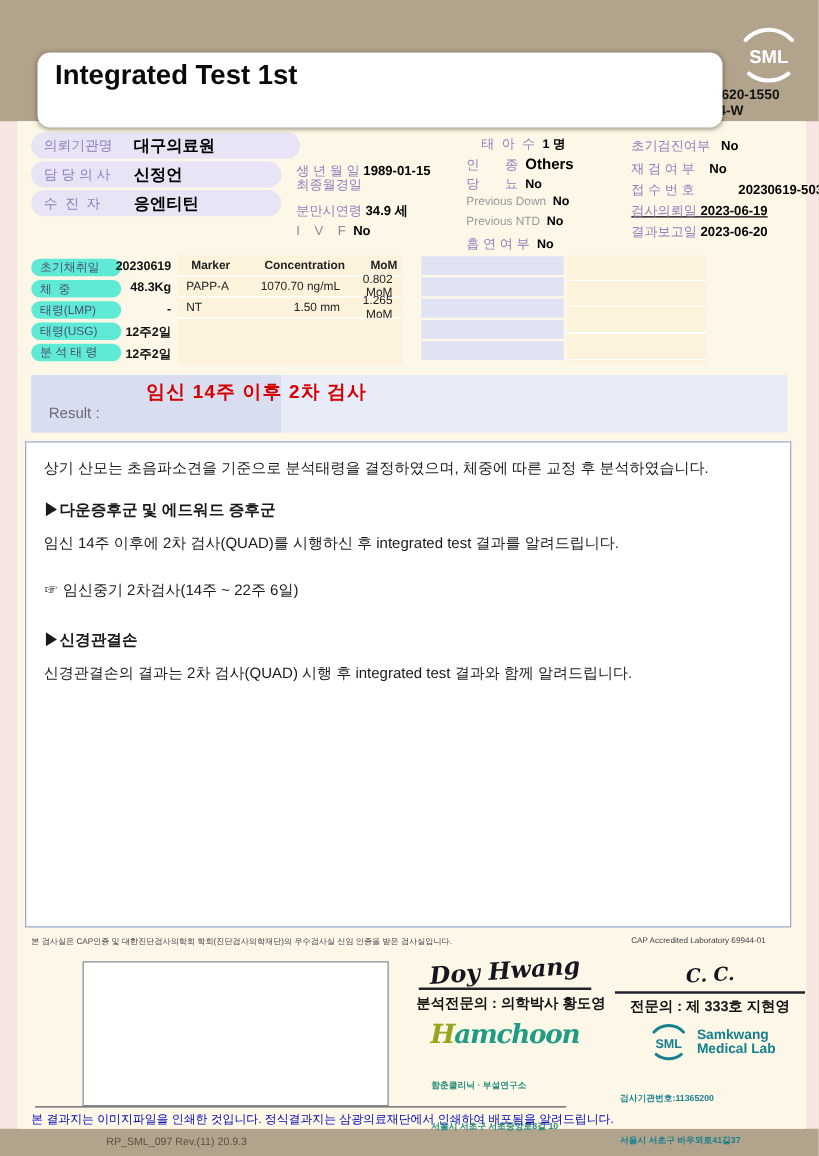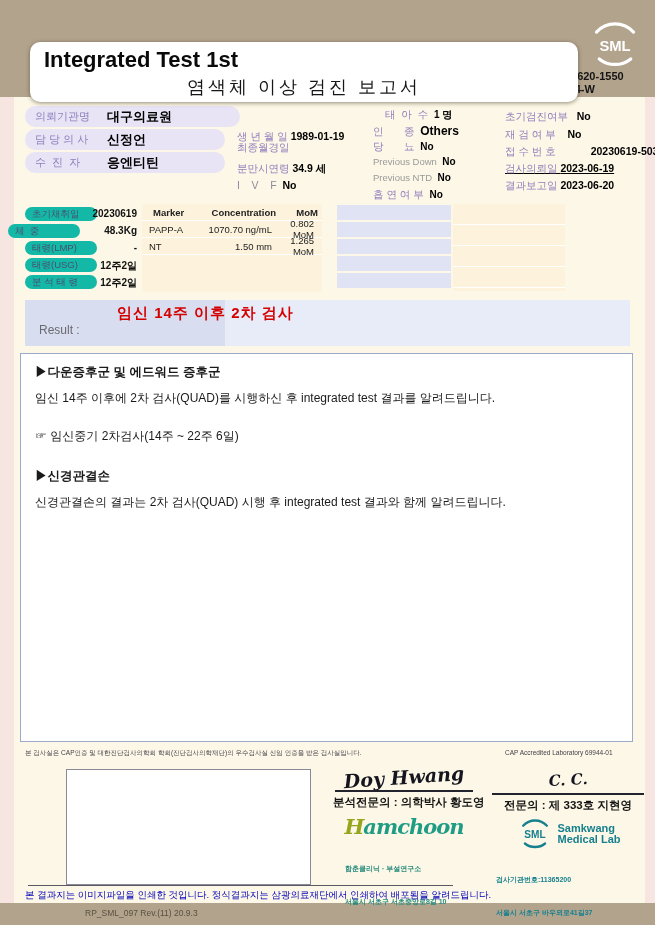--- a/index.html
+++ b/index.html
@@ -18,21 +18,21 @@
   .repno { font-size:11px; font-weight:bold; color:#141414; text-align:center; line-height:13px; }
   
   .pill { background:#e8e4f6; border-radius:11px; height:21px; display:flex; align-items:center; padding:0 10px; }
   .plbl { font-size:11px; color:#8f80bd; white-space:pre; width:72px; flex:none; }
   .pval { font-size:13px; font-weight:bold; color:#000; white-space:pre; }
   .frow { display:flex; align-items:baseline; }
   .flbl { font-size:10.5px; color:#8f80bd; white-space:pre; flex:none; }
   .flbl.gray { color:#9a9a9a; font-size:9.5px; }
   .fval { font-size:10.5px; font-weight:bold; color:#000; white-space:pre; }
   
-  .scell { background:#14b8a6; border-radius:8px; height:14px; display:flex; align-items:center; padding:0 7px; font-size:9.5px; color:#4a5070; white-space:pre; }
+  .scell { background:#5eead4; border-radius:8px; height:14px; display:flex; align-items:center; padding:0 7px; font-size:9.5px; color:#4a5070; white-space:pre; }
   .sval { font-size:10px; font-weight:bold; color:#111; text-align:right; white-space:pre; }
   .mtable { background:#fdf3dc; }
   .mrow { display:flex; height:17px; align-items:center; border-bottom:1px solid #fff; font-size:9.5px; color:#222; }
   .mrow .c1 { width:46px; padding-left:7px; }
   .mrow .c2 { width:84px; text-align:right; }
   .mrow .c3 { width:42px; text-align:right; padding-right:0; }
   .mrow.hdr { font-weight:bold;justify-content:center; }
   .lavbox { background:#dfe3f4; }
   .peach { background:#fdf3dc; }
   
@@ -71,21 +71,20 @@
   <div class="abs" style="top:20px;right:12px;width:56px;height:50px;">
     <svg width="56" height="50" viewBox="0 0 60 54">
       <path d="M10 13 A 27 27 0 0 1 50 13" stroke="#ffffff" fill="none" stroke-width="3.5" stroke-linecap="round"></path>
       <text x="30" y="33" fill="#ffffff" font-size="16" font-weight="bold" text-anchor="middle" font-family="Liberation Sans, sans-serif">SML</text>
       <path d="M13 42 A 27 27 0 0 0 47 42" stroke="#ffffff" fill="none" stroke-width="3.5" stroke-linecap="round"></path>
     </svg>
   </div>
 
   <div class="abs titlebox" style="left:30px;top:42px;width:548px;height:60px;">
     <div class="abs title-en" style="left:14px;top:5px;">Integrated Test 1st</div>
-    <div class="abs title-ko" style="left:0;right:0;top:33px;">염색체 이상 검진 보고서</div>
   </div>
 
   <div class="abs repno" style="right:8px;top:70px;width:155px;">
     <div>3039 -20230620-1550</div>
     <div>220004-W</div>
   </div>
 
   <div class="abs pill" style="left:25px;top:106px;width:215px;">
     <span class="plbl">의뢰기관명</span>
     <span class="pval">대구의료원</span>
@@ -94,21 +93,21 @@
     <span class="plbl">수  진  자</span>
     <span class="pval">응엔티틴</span>
   </div>
   <div class="abs pill" style="left:25px;top:129px;width:200px;">
     <span class="plbl">담 당 의 사</span>
     <span class="pval">신정언</span>
   </div>
 
   <div class="abs frow" style="left:237px;top:130px;">
     <span class="flbl">생 년 월 일 </span>
-    <span class="fval">1989-01-19</span>
+    <span class="fval">1989-01-15</span>
   </div>
   <div class="abs frow" style="left:237px;top:141px;text-align:right;">
     <span class="flbl">최종월경일</span>
     <span class="fval"></span>
   </div>
   <div class="abs frow" style="left:237px;top:162px;">
     <span class="flbl">분만시연령 </span>
     <span class="fval">34.9 세</span>
   </div>
   <div class="abs frow" style="left:237px;top:179px;">
@@ -157,21 +156,21 @@
     <span class="flbl">검사의뢰일 </span>
     <span class="fval">2023-06-19</span>
   </div>
   <div class="abs frow" style="left:505px;top:179px;">
     <span class="flbl">결과보고일 </span>
     <span class="fval">2023-06-20</span>
   </div>
 
   <div class="abs scell" style="left:25px;top:207px;width:72px;">초기채취일</div>
   <div class="abs sval" style="left:87px;top:208px;width:50px;">20230619</div>
-  <div class="abs scell" style="left:8px;top:224px;width:72px;">체  중</div>
+  <div class="abs scell" style="left:25px;top:224px;width:72px;">체  중</div>
   <div class="abs sval" style="left:87px;top:225px;width:50px;">48.3Kg</div>
   <div class="abs scell" style="left:25px;top:241px;width:72px;">태령(LMP)</div>
   <div class="abs sval" style="left:87px;top:242px;width:50px;">-</div>
   <div class="abs scell" style="left:25px;top:258px;width:72px;">태령(USG)</div>
   <div class="abs sval" style="left:87px;top:259px;width:50px;">12주2일</div>
   <div class="abs scell" style="left:25px;top:275px;width:72px;">분 석 태 령</div>
   <div class="abs sval" style="left:87px;top:276px;width:50px;">12주2일</div>
 
   <div class="abs mtable" style="left:142px;top:204px;width:180px;height:88px;">
     <div class="mrow hdr">
@@ -198,20 +197,21 @@
   <div class="abs lavbox" style="left:337px;top:273px;width:114px;height:15px;"></div>
   <div class="abs peach" style="left:453px;top:204px;width:112px;height:87px;background-image:repeating-linear-gradient(to bottom,transparent 0 20px,#ffffff 20px 21px);"></div>
 
   <div class="abs resultbox" style="left:25px;top:300px;width:605px;height:46px;">
     <div class="abs resultlab" style="left:0;top:0;width:200px;height:46px;"></div>
     <div class="abs result-text" style="left:14px;top:23px;">Result  :</div>
     <div class="abs headline" style="left:92px;top:4px;">임신 14주 이후 2차 검사</div>
   </div>
 
   <div class="abs bodybox" style="left:20px;top:353px;width:613px;height:389px;">
+    <p style="margin:2px 0 18px;">상기 산모는 초음파소견을 기준으로 분석태령을 결정하였으며, 체중에 따른 교정 후 분석하였습니다.</p>
     <p class="h" style="margin:0 0 10px;">▶다운증후군 및 에드워드 증후군</p>
     <p style="margin:0 0 22px;">임신 14주 이후에 2차 검사(QUAD)를 시행하신 후 integrated test 결과를 알려드립니다.</p>
     <p style="margin:0 0 24px;">☞ 임신중기 2차검사(14주 ~ 22주 6일)</p>
     <p class="h" style="margin:0 0 10px;">▶신경관결손</p>
     <p style="margin:0;">신경관결손의 결과는 2차 검사(QUAD) 시행 후 integrated test 결과와 함께 알려드립니다.</p>
   </div>
 
   <div class="abs fine" style="left:25px;top:749px;">본 검사실은 CAP인증 및 대한진단검사의학회 학회(진단검사의학재단)의 우수검사실 신임 인증을 받은 검사실입니다.</div>
   <div class="abs fine" style="left:505px;top:749px;">CAP Accredited Laboratory 69944-01</div>
 

